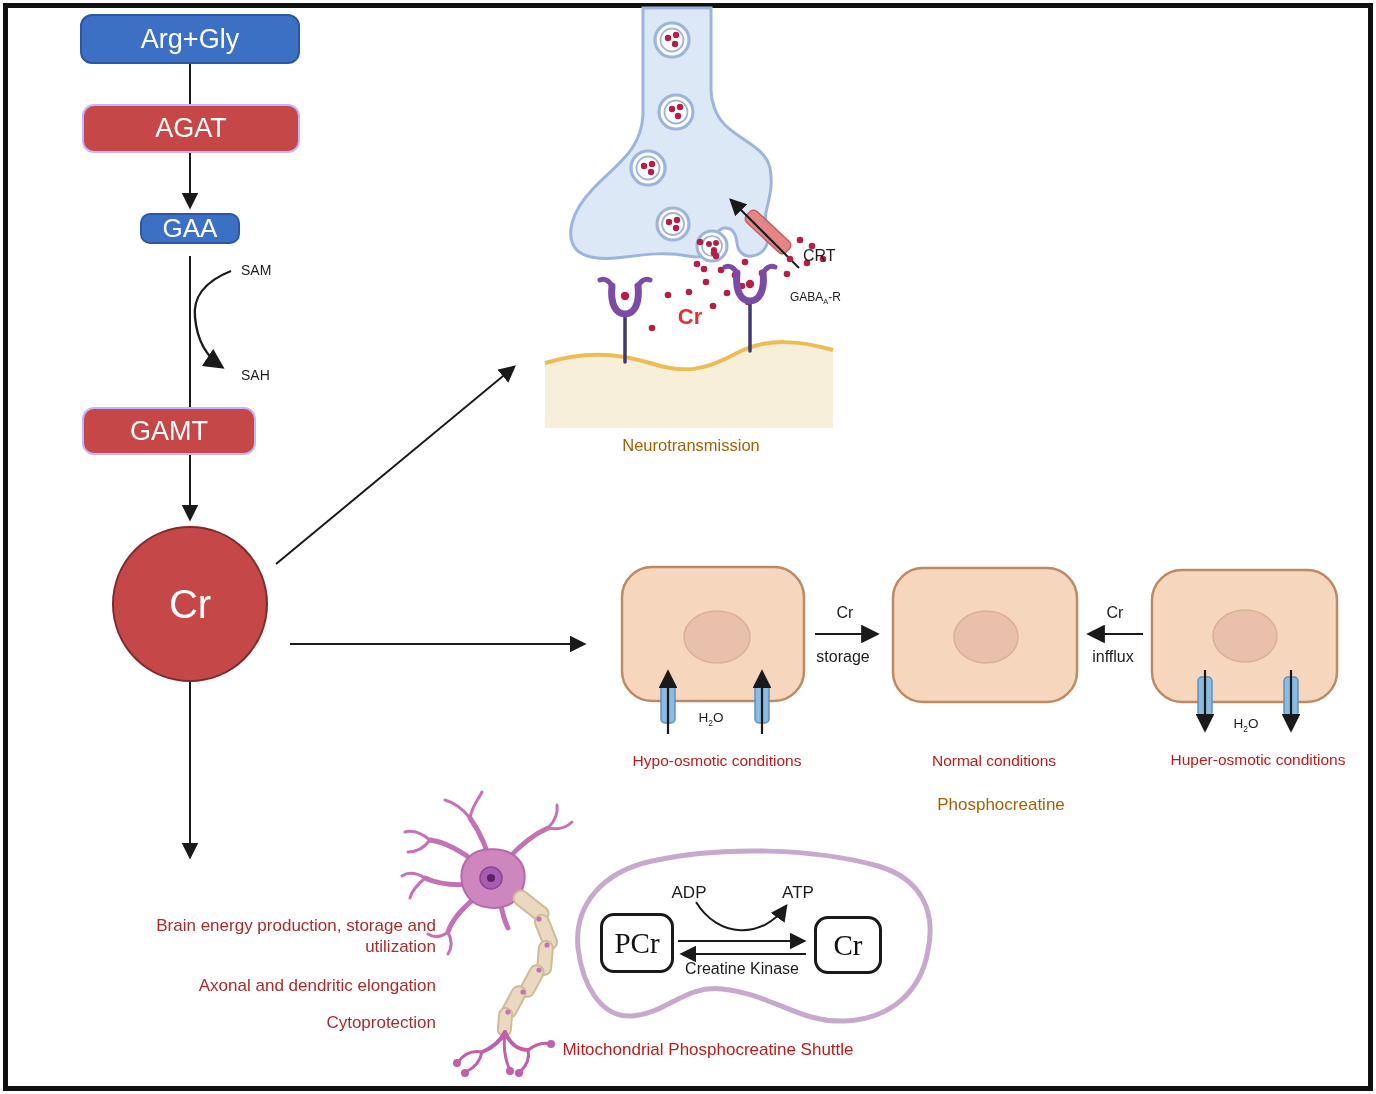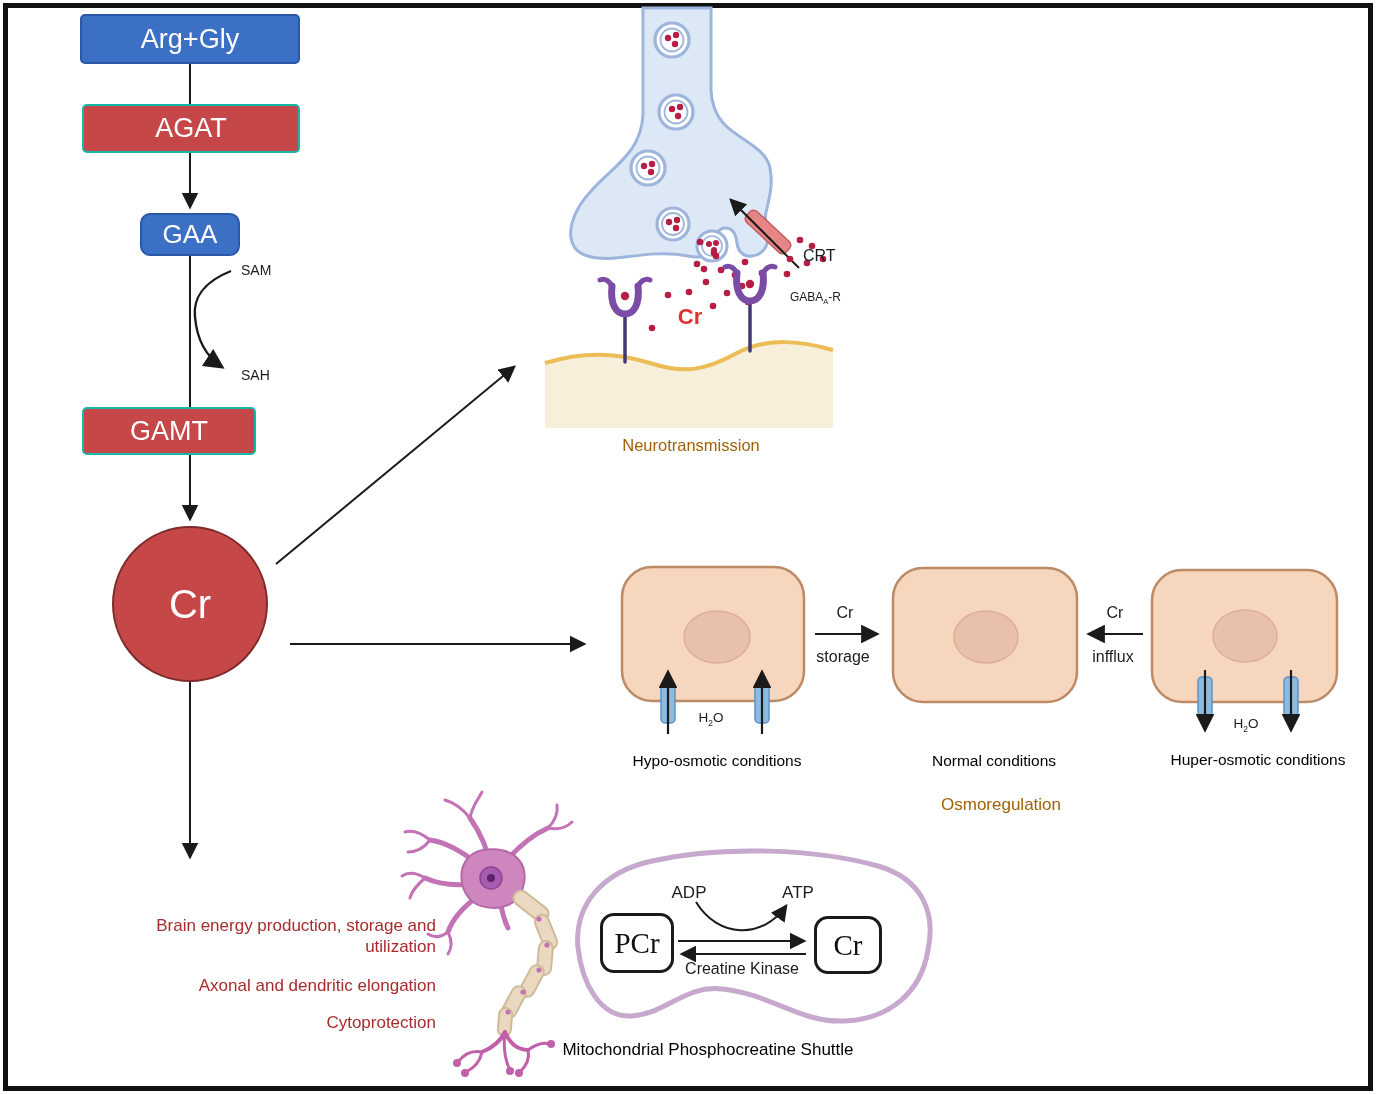--- a/index.html
+++ b/index.html
@@ -3,27 +3,27 @@
 <meta charset="utf-8">
 <style>
   html,body{margin:0;padding:0;background:#fff;}
   .stage{position:relative;width:1376px;height:1094px;background:#ffffff;overflow:hidden;
          font-family:"Liberation Sans", sans-serif;color:#1c1c1c;}
   .frame{position:absolute;left:3px;top:3px;width:1360px;height:1078px;border:5px solid #101010;}
   svg.art{position:absolute;left:0;top:0;width:1376px;height:1094px;}
   .lbl{position:absolute;white-space:nowrap;}
   .ctr{transform:translateX(-50%);text-align:center;}
   .node{position:absolute;display:flex;align-items:center;justify-content:center;
-        color:#fff;font-weight:500;border-radius:5px;box-sizing:border-box;}
+        color:#fff;font-weight:500;border-radius:12px;box-sizing:border-box;}
   .blue{background:#3b70c4;border:2px solid #2b57a7;}
-  .red{background:#c64747;border:2px solid #14b8a6;}
+  .red{background:#c64747;border:2px solid #c4b5fd;}
   .circle{border-radius:50%;border-width:2.5px;}
   .small{font-size:14px;}
   .darkred{color:#a16207;font-weight:500;}
-  .cap{font-weight:500;color:#000000;}
+  .cap{font-weight:500;color:#b91c1c;}
   .molbox{position:absolute;display:flex;align-items:center;justify-content:center;
           background:#fff;border:3px solid #1a1a1a;border-radius:14px;font-size:29px;
           font-weight:500;color:#111;box-sizing:border-box;font-family:Liberation Serif, serif;}
   sub{font-size:0.62em;}
   .fnblock{position:absolute;left:84px;top:903px;width:340px;text-align:center;
            color:#a82c2c;font-size:17px;font-weight:500;line-height:21px;}
   .fnblock p{margin:12px;position:absolute;width:340px;left:0;text-align:right;}
 </style>
 </head>
 <body>
@@ -233,21 +233,21 @@
       <path d="M 696,902 C 718,938 762,940 786,906" fill="none" stroke="#1a1a1a" stroke-width="2" marker-end="url(#ah)"></path>
     </g>
   </svg>
 
   <div class="node blue" style="left:80px;top:14px;width:220px;height:50px;font-size:27px;">
       <span>Arg+Gly</span>
     </div>
   <div class="node red" style="left:82px;top:104px;width:218px;height:49px;font-size:27px;">
       <span>AGAT</span>
     </div>
-  <div class="node blue" style="left:140px;top:213px;width:100px;height:43px;font-size:26px;border-radius:10px;">
+  <div class="node blue" style="left:140px;top:213px;width:100px;height:31px;font-size:26px;border-radius:10px;">
       <span>GAA</span>
     </div>
   <div class="node red" style="left:82px;top:407px;width:174px;height:48px;font-size:27px;">
       <span>GAMT</span>
     </div>
   <div class="node red circle" style="left:112px;top:526px;width:156px;height:156px;font-size:40px;border-color:#7d2b2b;">
       <span>Cr</span>
     </div>
 
   <div class="lbl small" style="left:241px;top:262px;">SAM</div>
@@ -262,21 +262,21 @@
   <div class="lbl ctr" style="left:1246px;top:716px;font-size:13.5px;"><span>H</span><sub>2</sub><span>O</span></div>
 
   <div class="lbl ctr cap" style="left:717px;top:752px;font-size:15.5px;">Hypo-osmotic conditions</div>
   <div class="lbl ctr cap" style="left:994px;top:752px;font-size:15.5px;">Normal conditions</div>
   <div class="lbl ctr cap" style="left:1258px;top:751px;font-size:15.5px;">Huper-osmotic conditions</div>
 
   <div class="lbl ctr" style="left:845px;top:604px;font-size:16px;">Cr</div>
   <div class="lbl ctr" style="left:843px;top:648px;font-size:16px;">storage</div>
   <div class="lbl ctr" style="left:1115px;top:604px;font-size:16px;">Cr</div>
   <div class="lbl ctr" style="left:1113px;top:648px;font-size:16px;">infflux</div>
-  <div class="lbl ctr darkred" style="left:1001px;top:795px;font-size:17px;">Osmoregulation</div>
+  <div class="lbl ctr darkred" style="left:1001px;top:795px;font-size:17px;">Phosphocreatine</div>
 
   <div class="fnblock">
     <p style="top:0;">Brain energy production, storage and utilization</p>
     <p style="top:60px;">Axonal and dendritic elongation</p>
     <p style="top:97px;">Cytoprotection</p>
   </div>
 
   <div class="molbox" style="left:600px;top:913px;width:74px;height:60px;">
       <span>PCr</span>
     </div>

